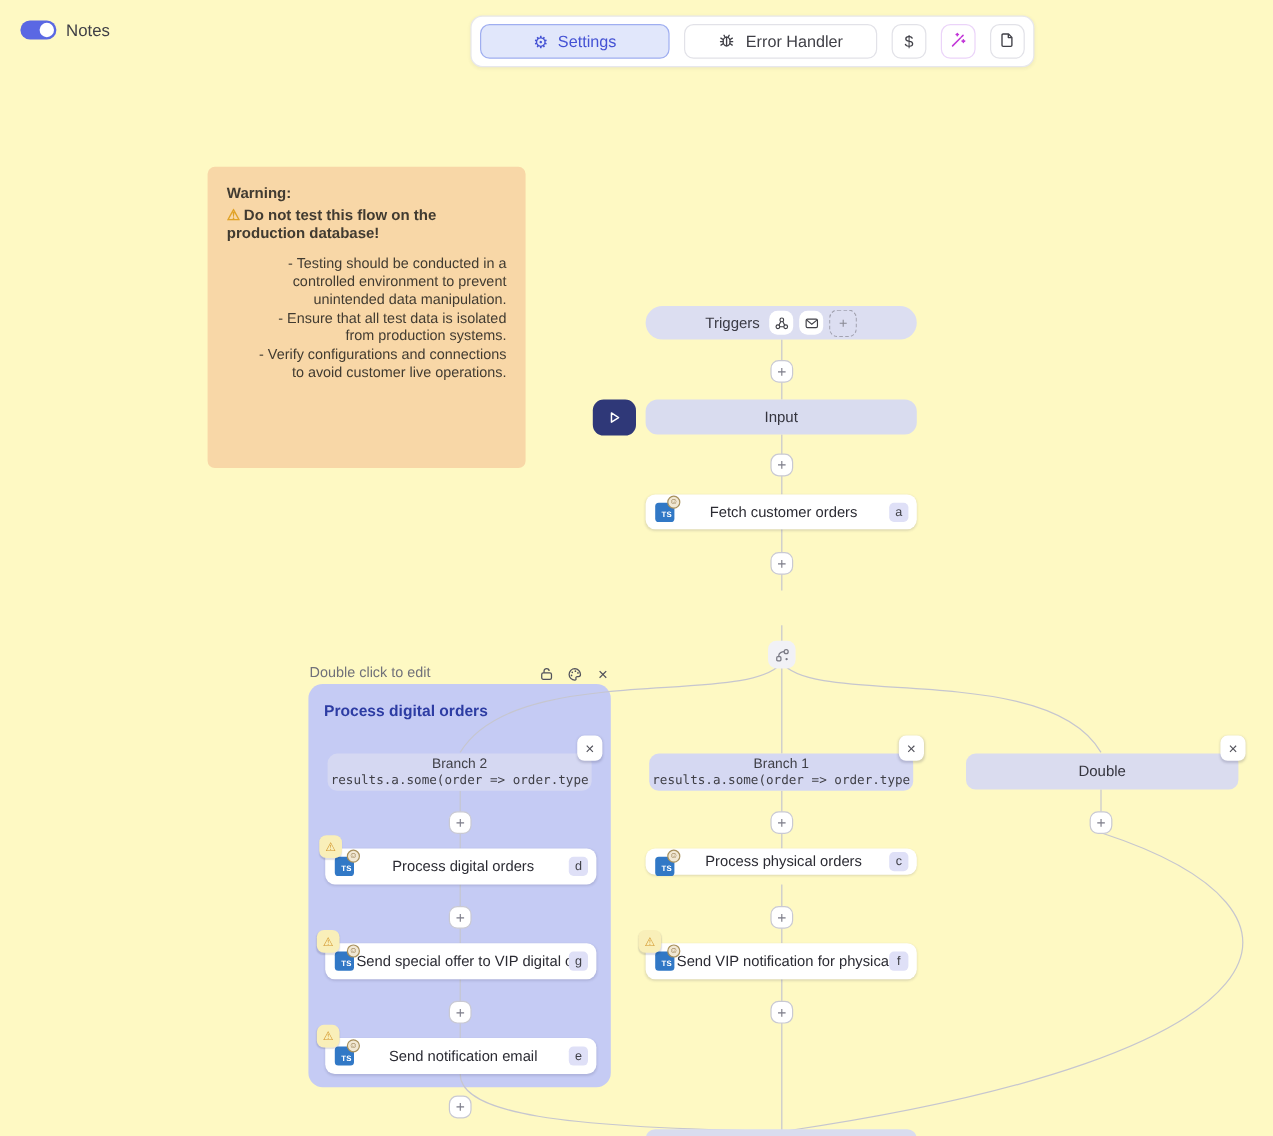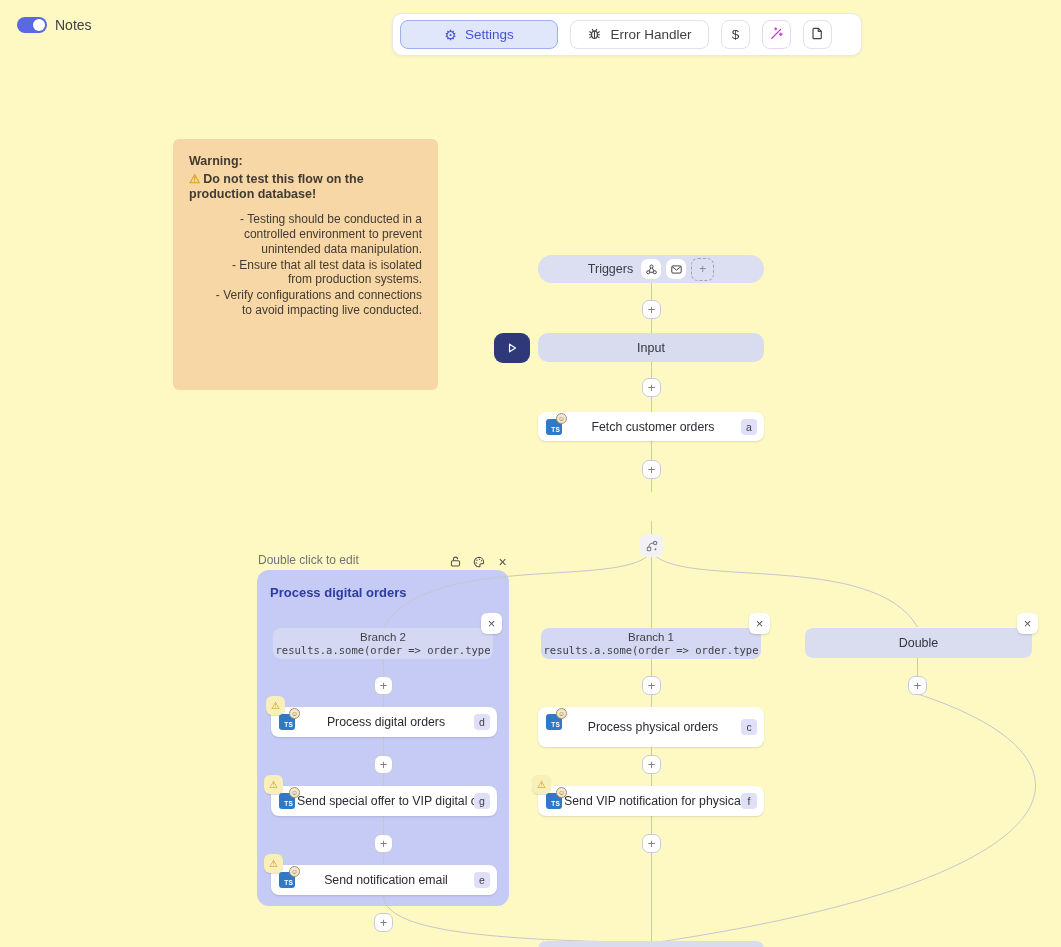--- a/index.html
+++ b/index.html
@@ -8,21 +8,21 @@
   svg.connectors{position:absolute;left:0;top:0;z-index:2;pointer-events:none;}
 
   
   .toggle{width:30px;height:16px;border-radius:9px;background:#5A68E3;position:absolute;left:17px;top:17px;cursor:pointer;}
   .toggle .knob{position:absolute;right:2px;top:2px;width:12px;height:12px;border-radius:50%;background:#fff;}
   .notes-label{position:absolute;left:55px;top:17px;font-size:14px;color:#3F3F46;font-weight:500;}
 
   .toolbar{position:absolute;left:392px;top:13px;width:470px;height:43px;background:#fff;border:1px solid #E7E7EC;border-radius:10px;box-shadow:0 1px 3px rgba(30,30,60,.06);display:flex;align-items:center;padding:0 7px;gap:12px;box-sizing:border-box;z-index:5;}
   .tb-btn{height:29px;border-radius:8px;display:flex;align-items:center;justify-content:center;gap:8px;font-size:13.5px;box-sizing:border-box;cursor:pointer;background:#fff;border:1px solid #E2E2E8;color:#3F3F46;}
   .tb-settings{width:158px;background:#E1E7FB;border:1px solid #9FAEF0;color:#4452D4;font-weight:500;}
-  .tb-error{width:139px;}
+  .tb-error{width:161px;}
   .tb-sq{width:29px;}
   .tb-wand{border:1px solid #EBD4F9;}
   .gear-glyph{font-size:14px;line-height:1;}
 
   
   .note{position:absolute;left:173px;top:139px;width:265px;height:251px;background:#F8D7A7;border-radius:6px;box-sizing:border-box;padding:15px 16px;color:#413B31;z-index:4;}
   .note b{font-size:12.5px;line-height:1.25;display:block;}
   .note .warnline{font-size:12.5px;font-weight:700;line-height:1.25;margin-top:2px;}
   .note .warn-glyph{color:#E0A226;margin-right:3px;}
   .note ul{margin:9px 0 0 0;padding:0 0 0 22px;list-style:none;font-size:12px;line-height:1.24;text-align:right;}
@@ -141,21 +141,21 @@
   </div>
 
   <div class="note">
     <b>Warning:</b>
     <div class="warnline">
       <span class="warn-glyph">⚠</span><span>Do not test this flow on the production database!</span>
     </div>
     <ul>
       <li>Testing should be conducted in a controlled environment to prevent unintended data manipulation.</li>
       <li>Ensure that all test data is isolated from production systems.</li>
-      <li>Verify configurations and connections to avoid impacting live conducted.</li>
+      <li>Verify configurations and connections to avoid customer live operations.</li>
     </ul>
   </div>
 
   <div class="node pill" style="left:538px;top:255px;width:226px;height:28px;">
     <span style="margin-right:3px;">Triggers</span>
     <span class="trig-icon-btn">
       <svg width="13" height="13" viewBox="0 0 16 16" fill="none" stroke="#3F3F46" stroke-width="1.2">
         <circle cx="8" cy="4.4" r="1.9"></circle>
         <circle cx="4" cy="11.4" r="1.9"></circle>
         <circle cx="12" cy="11.4" r="1.9"></circle>
@@ -271,21 +271,21 @@
   <div class="plus-btn" style="left:374px;top:913px;"></div>
 
   <div class="branch-node" style="left:541px;top:628px;width:220px;height:31px;">
     <span class="branch-name">Branch 1</span>
     <span class="branch-cond">results.a.some(order =&gt; order.type</span>
   </div>
   <div class="x-btn" style="left:749px;top:613px;"></div>
 
   <div class="plus-btn" style="left:642px;top:676px;"></div>
 
-  <div class="node card" style="left:538px;top:707px;width:226px;height:40px;">
+  <div class="node card" style="left:538px;top:707px;width:226px;height:22px;">
     <span class="ts-wrap">
         <span class="ts-box"></span>
         <span class="ts-dot"></span>
       </span>
     <span class="title">Process physical orders</span>
     <span class="letter-badge">c</span>
   </div>
 
   <div class="plus-btn" style="left:642px;top:755px;"></div>
 

